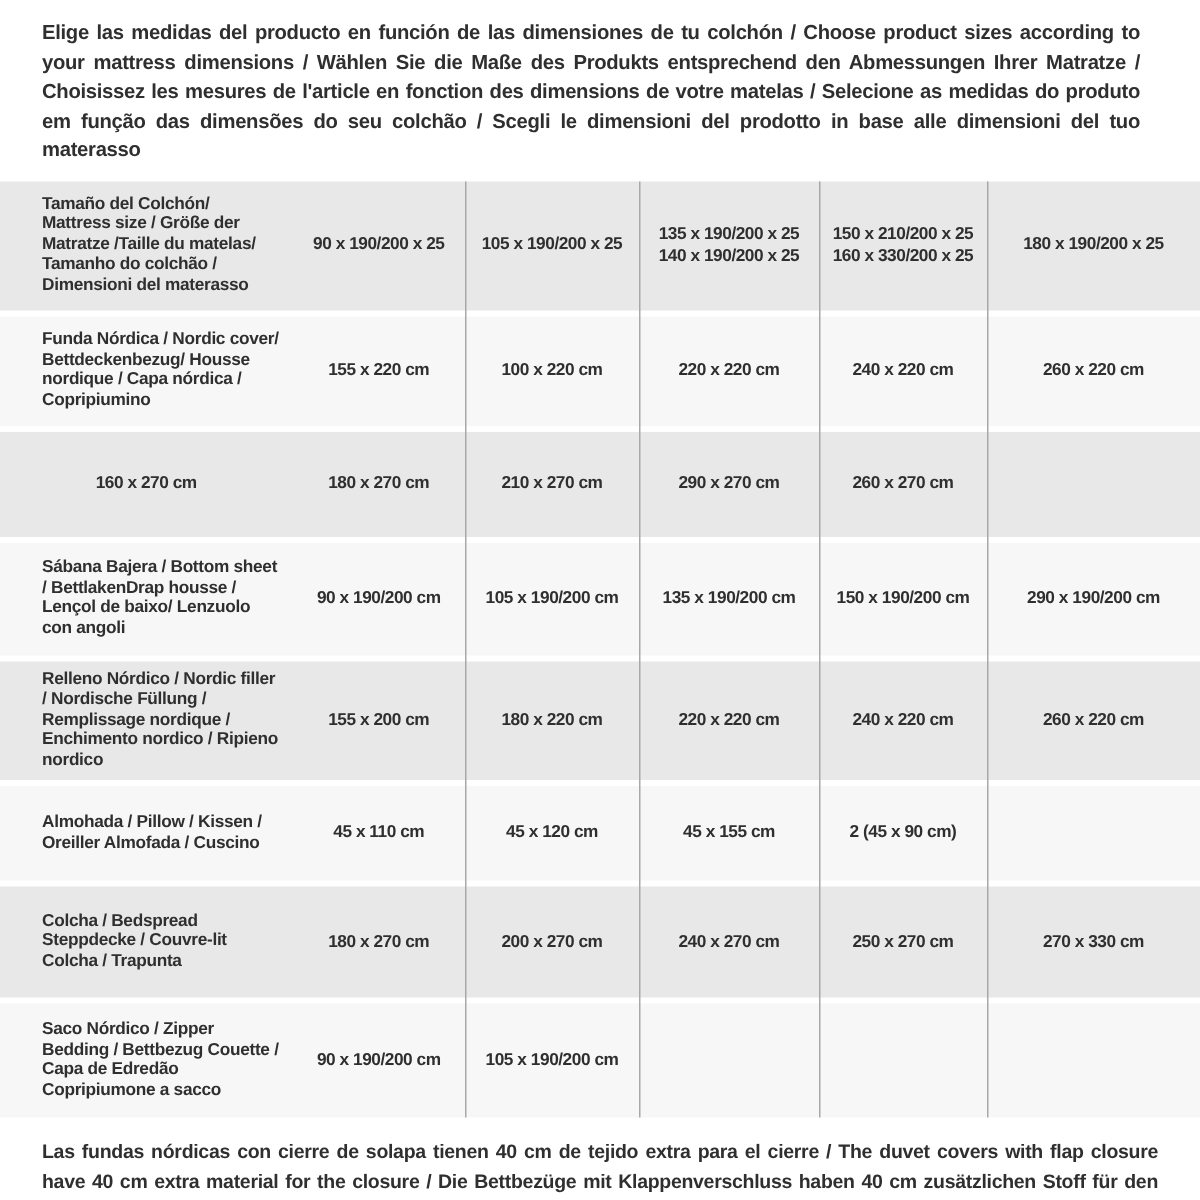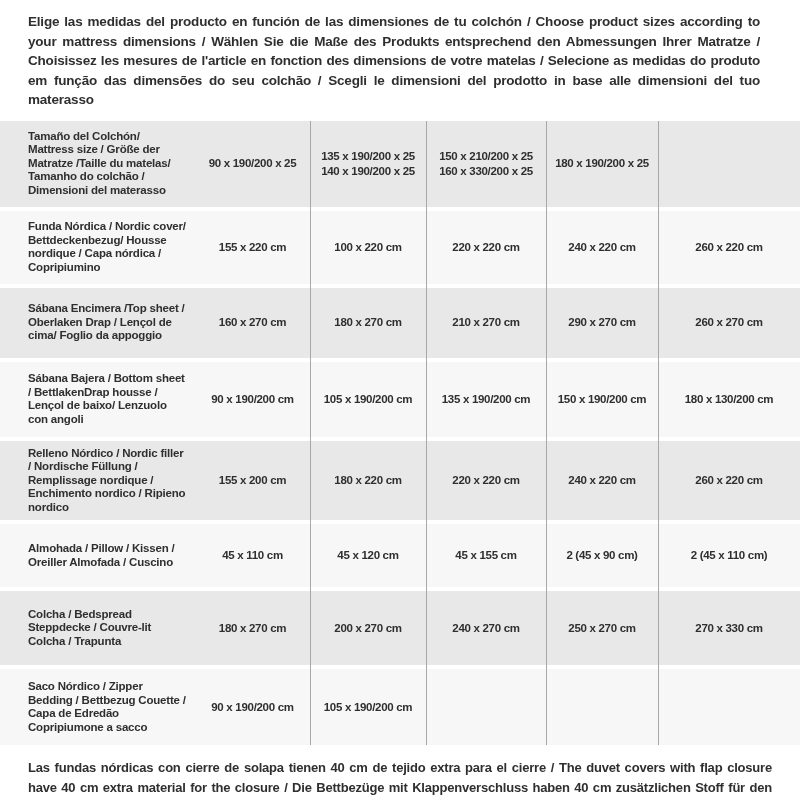--- a/index.html
+++ b/index.html
@@ -97,20 +97,24 @@
 
   <div class="size-table">
 
     <div class="row dark r1">
       <div class="label">Tamaño del Colchón/ Mattress size / Größe der Matratze /Taille du matelas/ Tamanho do colchão / Dimensioni del materasso</div>
       <div class="cell">
           <span class="ln">90 x 190/200 x 25</span>
           <span class="ln"></span>
         </div>
       <div class="cell">
+          <span class="ln">105 x 190/200 x 25</span>
+          <span class="ln"></span>
+        </div>
+      <div class="cell">
           <span class="ln">135 x 190/200 x 25</span>
           <span class="ln">140 x 190/200 x 25</span>
         </div>
       <div class="cell">
           <span class="ln">150 x 210/200 x 25</span>
           <span class="ln">160 x 330/200 x 25</span>
         </div>
       <div class="cell">
           <span class="ln">180 x 190/200 x 25</span>
           <span class="ln"></span>
@@ -130,21 +134,20 @@
         </div>
       <div class="cell">
           <span class="ln">240 x 220 cm</span>
         </div>
       <div class="cell">
           <span class="ln">260 x 220 cm</span>
         </div>
     </div>
 
     <div class="row dark r3">
-      <div class="label">Sábana Encimera /Top sheet / Oberlaken Drap / Lençol de cima/ Foglio da appoggio</div>
       <div class="cell">
           <span class="ln">160 x 270 cm</span>
         </div>
       <div class="cell">
           <span class="ln">180 x 270 cm</span>
         </div>
       <div class="cell">
           <span class="ln">210 x 270 cm</span>
         </div>
       <div class="cell">
@@ -163,21 +166,21 @@
       <div class="cell">
           <span class="ln">105 x 190/200 cm</span>
         </div>
       <div class="cell">
           <span class="ln">135 x 190/200 cm</span>
         </div>
       <div class="cell">
           <span class="ln">150 x 190/200 cm</span>
         </div>
       <div class="cell">
-          <span class="ln">180 x 130/200 cm</span>
+          <span class="ln">290 x 190/200 cm</span>
         </div>
     </div>
 
     <div class="row dark r5">
       <div class="label">Relleno Nórdico / Nordic filler / Nordische Füllung / Remplissage nordique / Enchimento nordico / Ripieno nordico</div>
       <div class="cell">
           <span class="ln">155 x 200 cm</span>
         </div>
       <div class="cell">
           <span class="ln">180 x 220 cm</span>
@@ -199,23 +202,20 @@
           <span class="ln">45 x 110 cm</span>
         </div>
       <div class="cell">
           <span class="ln">45 x 120 cm</span>
         </div>
       <div class="cell">
           <span class="ln">45 x 155 cm</span>
         </div>
       <div class="cell">
           <span class="ln">2 (45 x 90 cm)</span>
-        </div>
-      <div class="cell">
-          <span class="ln">2 (45 x 110 cm)</span>
         </div>
     </div>
 
     <div class="row dark r7">
       <div class="label">Colcha / Bedspread Steppdecke / Couvre-lit Colcha / Trapunta</div>
       <div class="cell">
           <span class="ln">180 x 270 cm</span>
         </div>
       <div class="cell">
           <span class="ln">200 x 270 cm</span>

